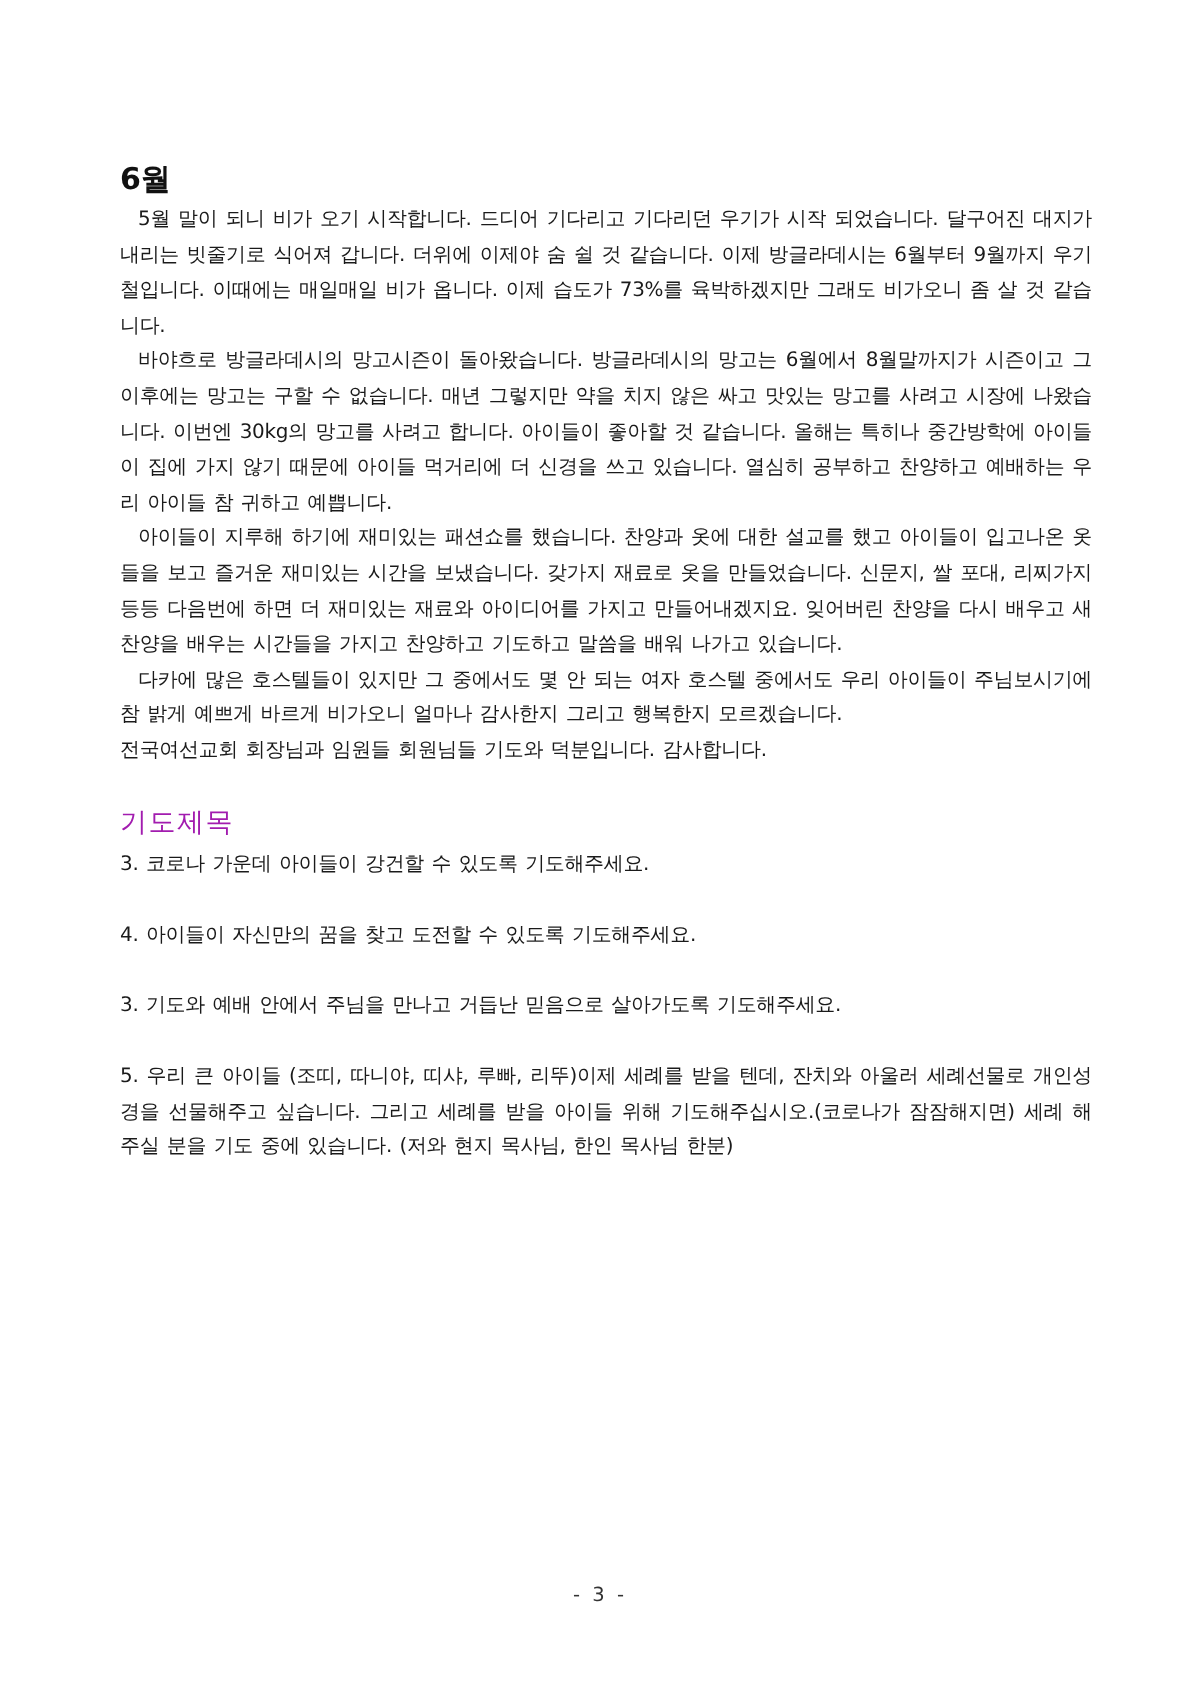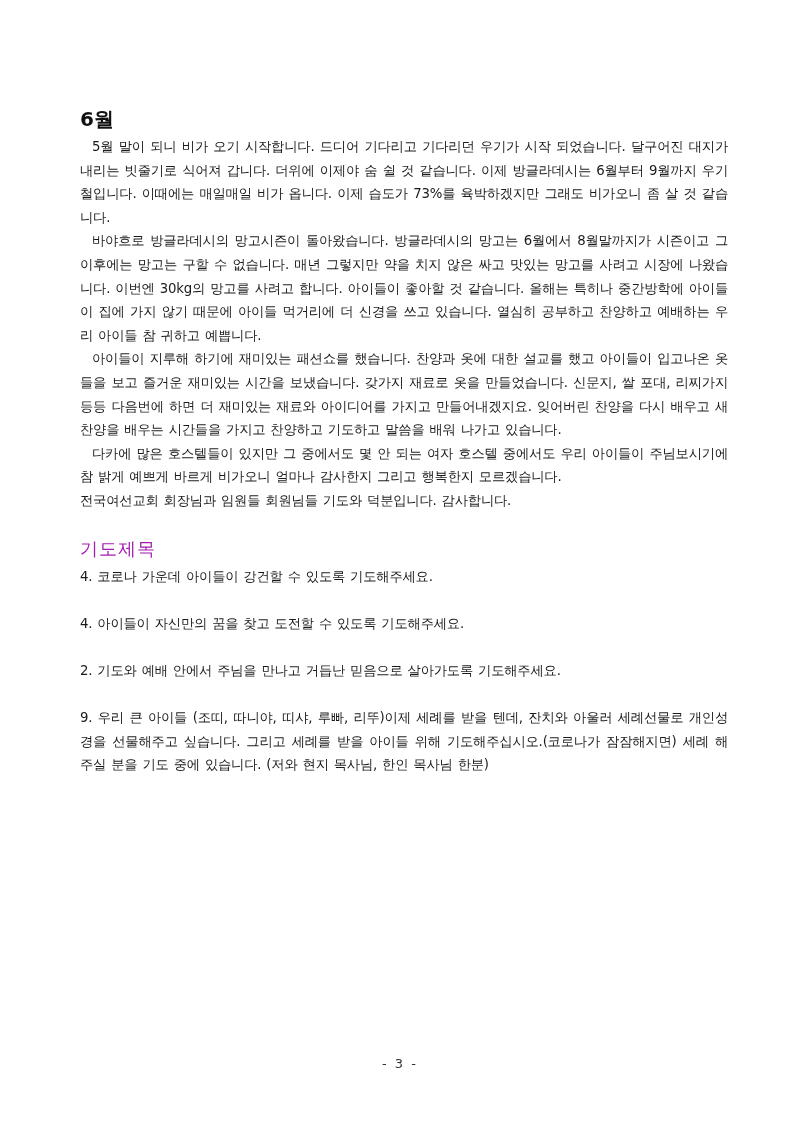--- a/index.html
+++ b/index.html
@@ -84,20 +84,20 @@
     <p class="indent">5월 말이 되니 비가 오기 시작합니다. 드디어 기다리고 기다리던 우기가 시작 되었습니다. 달구어진 대지가 내리는 빗줄기로 식어져 갑니다. 더위에 이제야 숨 쉴 것 같습니다. 이제 방글라데시는 6월부터 9월까지 우기 철입니다. 이때에는 매일매일 비가 옵니다. 이제 습도가 73%를 육박하겠지만 그래도 비가오니 좀 살 것 같습니다.</p>
     <p class="indent">바야흐로 방글라데시의 망고시즌이 돌아왔습니다. 방글라데시의 망고는 6월에서 8월말까지가 시즌이고 그 이후에는 망고는 구할 수 없습니다. 매년 그렇지만 약을 치지 않은 싸고 맛있는 망고를 사려고 시장에 나왔습니다. 이번엔 30kg의 망고를 사려고 합니다. 아이들이 좋아할 것 같습니다. 올해는 특히나 중간방학에 아이들이 집에 가지 않기 때문에 아이들 먹거리에 더 신경을 쓰고 있습니다. 열심히 공부하고 찬양하고 예배하는 우리 아이들 참 귀하고 예쁩니다.</p>
     <p class="indent">아이들이 지루해 하기에 재미있는 패션쇼를 했습니다. 찬양과 옷에 대한 설교를 했고 아이들이 입고나온 옷들을 보고 즐거운 재미있는 시간을 보냈습니다. 갖가지 재료로 옷을 만들었습니다. 신문지, 쌀 포대, 리찌가지 등등 다음번에 하면 더 재미있는 재료와 아이디어를 가지고 만들어내겠지요. 잊어버린 찬양을 다시 배우고 새 찬양을 배우는 시간들을 가지고 찬양하고 기도하고 말씀을 배워 나가고 있습니다.</p>
     <p class="indent">다카에 많은 호스텔들이 있지만 그 중에서도 몇 안 되는 여자 호스텔 중에서도 우리 아이들이 주님보시기에 참 밝게 예쁘게 바르게 비가오니 얼마나 감사한지 그리고 행복한지 모르겠습니다.</p>
     <p>전국여선교회 회장님과 임원들 회원님들 기도와 덕분입니다. 감사합니다.</p>
   </div>
 
   <div class="section-title">기도제목</div>
 
   <ul class="prayer-list">
-    <li class="prayer-item">4. 코로나 가운데 아이들이 강건할 수 있도록 기도해주세요.</li>
+    <li class="prayer-item">3. 코로나 가운데 아이들이 강건할 수 있도록 기도해주세요.</li>
     <li class="prayer-item">4. 아이들이 자신만의 꿈을 찾고 도전할 수 있도록 기도해주세요.</li>
-    <li class="prayer-item">2. 기도와 예배 안에서 주님을 만나고 거듭난 믿음으로 살아가도록 기도해주세요.</li>
-    <li class="prayer-item">9. 우리 큰 아이들 (조띠, 따니야, 띠샤, 루빠, 리뚜)이제 세례를 받을 텐데, 잔치와 아울러 세례선물로 개인성경을 선물해주고 싶습니다. 그리고 세례를 받을 아이들 위해 기도해주십시오.(코로나가 잠잠해지면) 세례 해주실 분을 기도 중에 있습니다.  (저와 현지 목사님, 한인 목사님 한분)</li>
+    <li class="prayer-item">3. 기도와 예배 안에서 주님을 만나고 거듭난 믿음으로 살아가도록 기도해주세요.</li>
+    <li class="prayer-item">5. 우리 큰 아이들 (조띠, 따니야, 띠샤, 루빠, 리뚜)이제 세례를 받을 텐데, 잔치와 아울러 세례선물로 개인성경을 선물해주고 싶습니다. 그리고 세례를 받을 아이들 위해 기도해주십시오.(코로나가 잠잠해지면) 세례 해주실 분을 기도 중에 있습니다.  (저와 현지 목사님, 한인 목사님 한분)</li>
   </ul>
 </div>
 
 <div class="page-number">- 3 -</div>
 
 </body></html>

